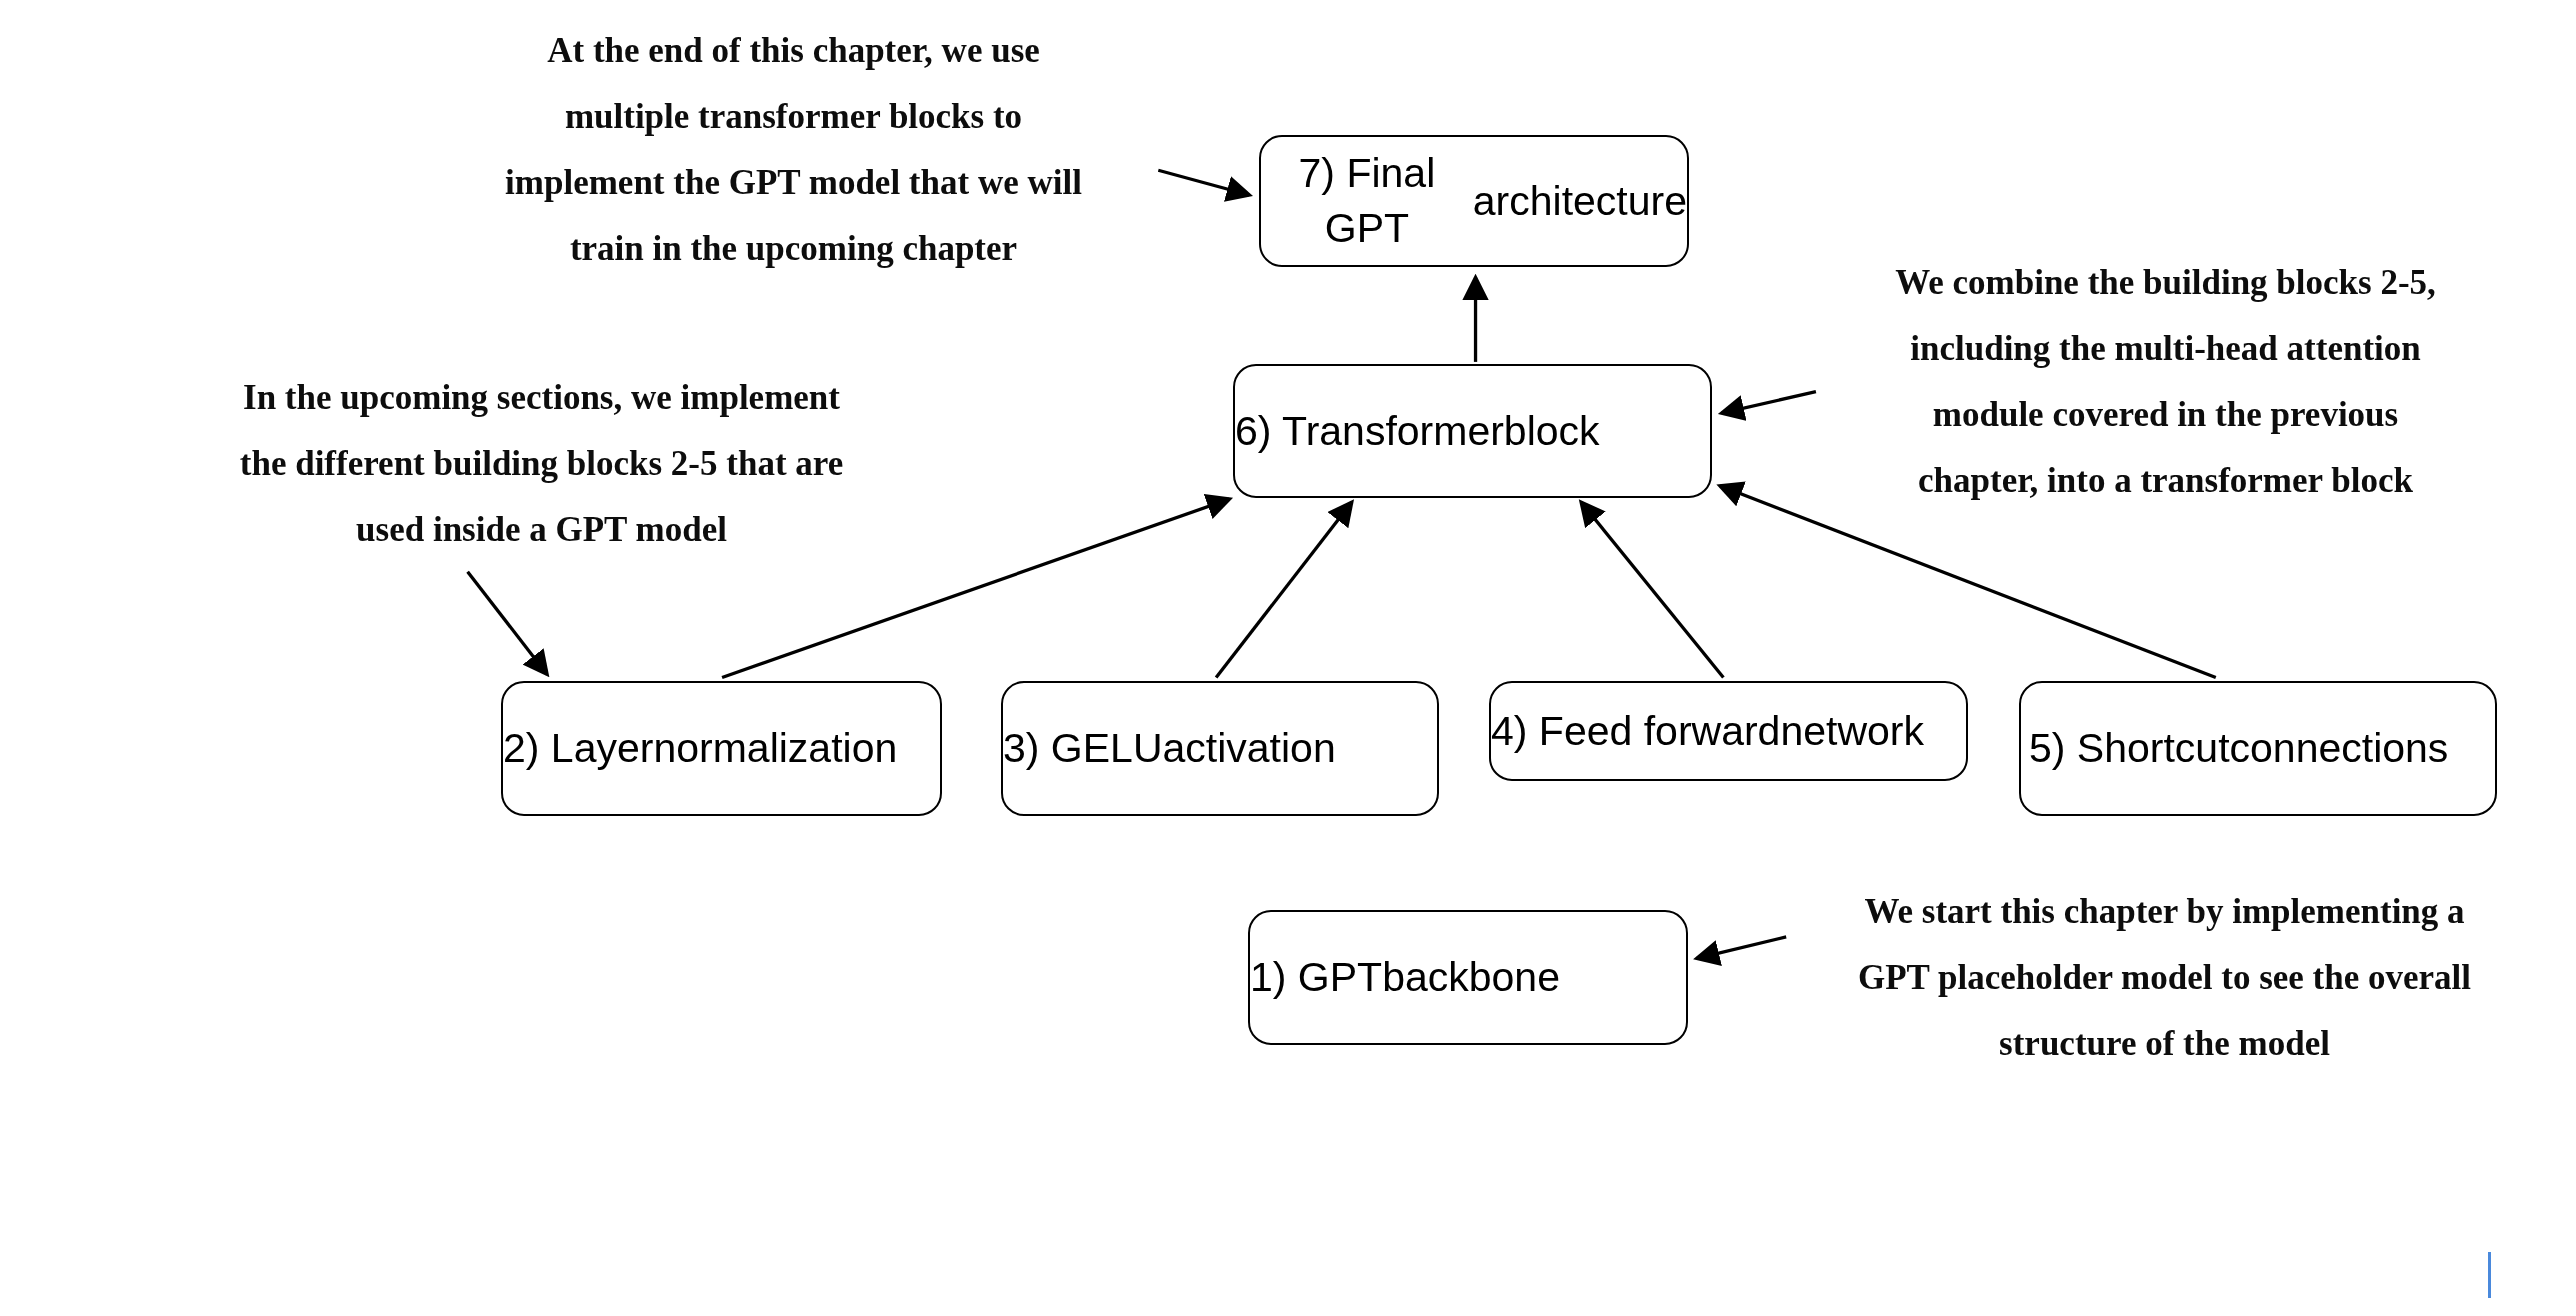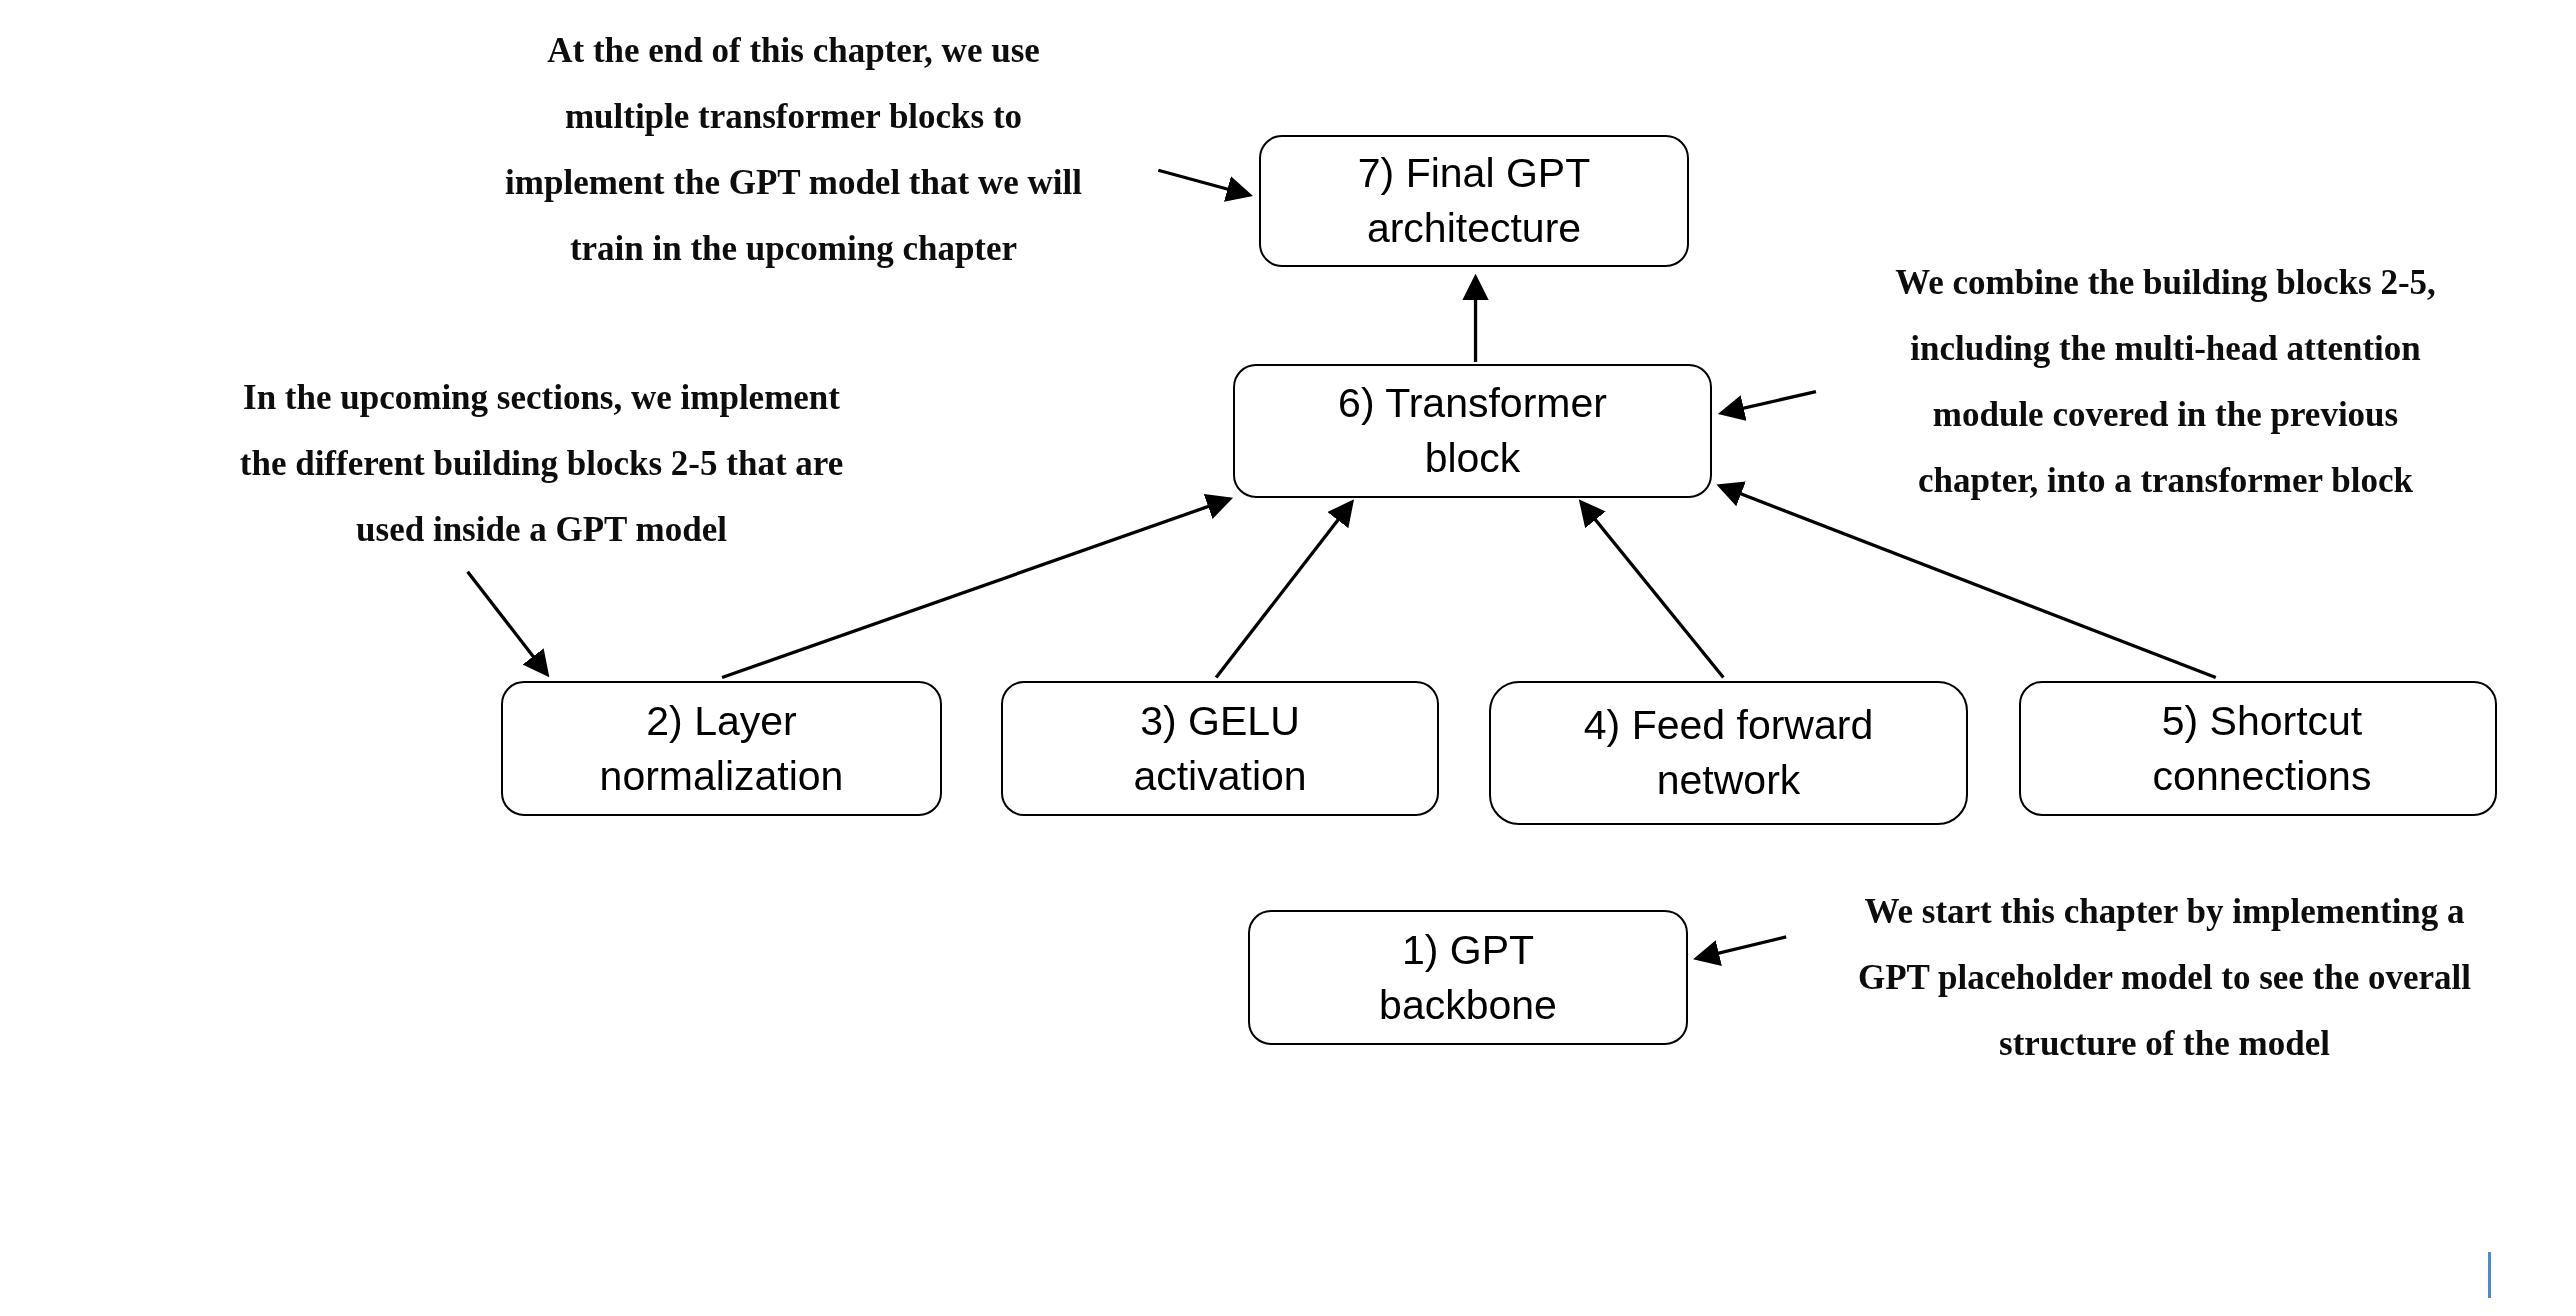--- a/index.html
+++ b/index.html
@@ -23,23 +23,22 @@
     height: 1317px;
     pointer-events: none;
   }
   .node {
     position: absolute;
     box-sizing: border-box;
     border: 2.5px solid #000000;
     border-radius: 23px;
     background: #ffffff;
     display: flex;
-    flex-direction: column;
+    flex-direction: row;
     align-items: center;
-    justify-content: center;
     text-align: center;
     font-size: 41px;
     line-height: 55px;
     color: #000000;
   }
   .annotation {
     position: absolute;
     text-align: center;
     font-weight: bold;
     font-size: 35px;
@@ -61,21 +60,21 @@
     left: 2488px;
     top: 1252px;
     width: 3.3px;
     height: 46px;
   }
   
   .node-final     { left: 1259px; top: 135px;  width: 430px; height: 132px; }
   .node-trans     { left: 1233px; top: 364px;  width: 479px; height: 134px; }
   .node-layernorm { left: 501px;  top: 681px;  width: 441px; height: 135px; }
   .node-gelu      { left: 1001px; top: 681px;  width: 438px; height: 135px; }
-  .node-ffn       { left: 1489px; top: 681px;  width: 479px; height: 144px; border-radius: 30px; }
+  .node-ffn       { left: 1489px; top: 681px;  width: 479px; height: 100px; }
   .node-shortcut  { left: 2019px; top: 681px;  width: 478px; height: 135px; padding-left: 8px; }
   .node-backbone  { left: 1248px; top: 910px; width: 440px; height: 135px; }
   
   .ann-top-left     { left: 372px;  top: 18px;   width: 843px; }
   .ann-left         { left: 149px;  top: 365px;  width: 785px;  }
   .ann-right        { left: 1810px; top: 250px;  width: 711px;  }
   .ann-bottom-right { left: 1776px; top: 879px; width: 777px;  }
 </style>
 </head>
 <body>

